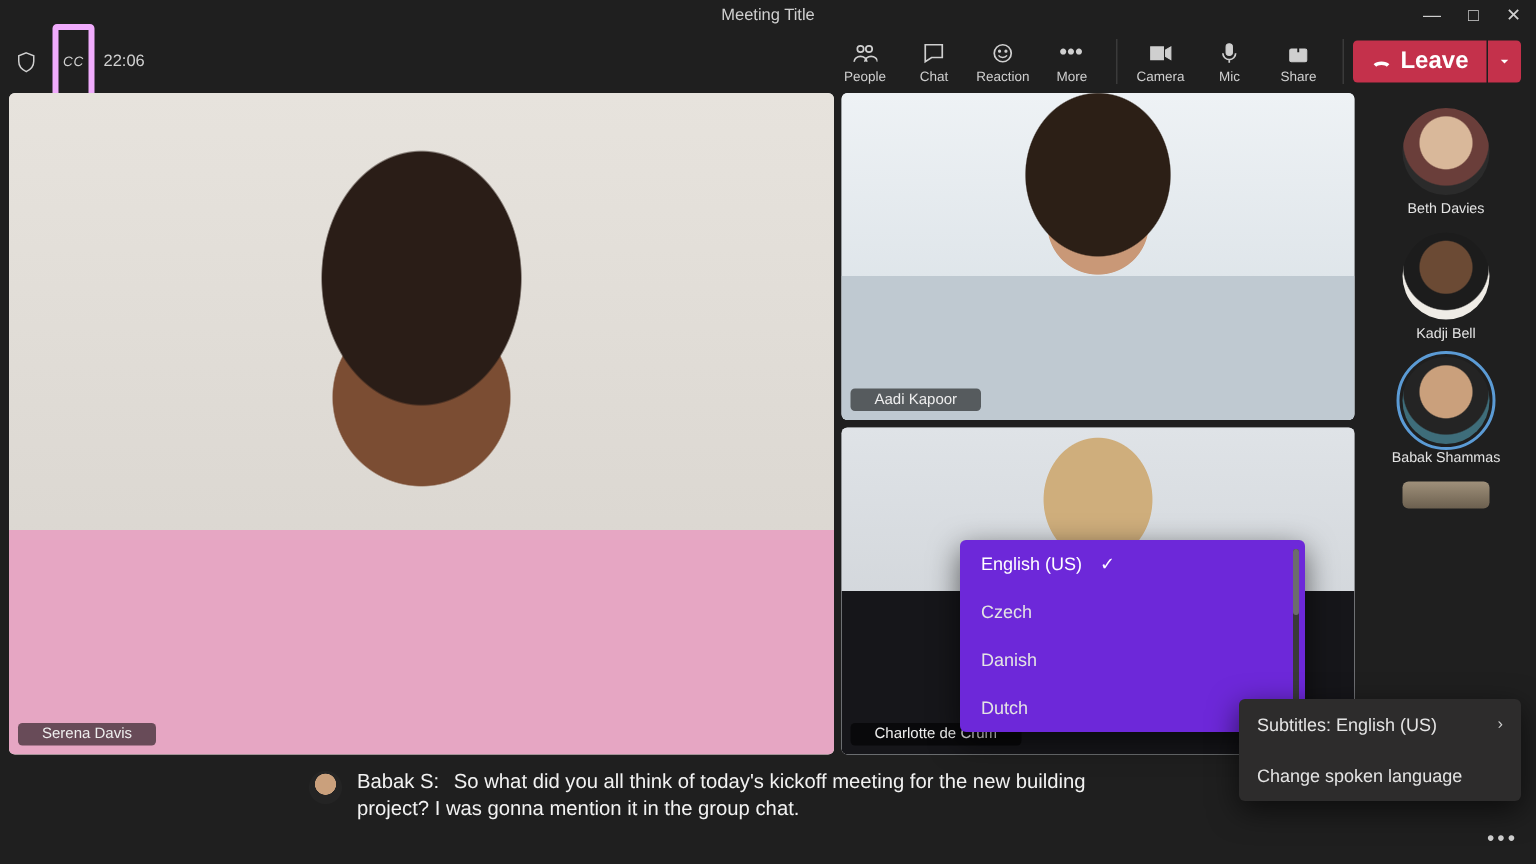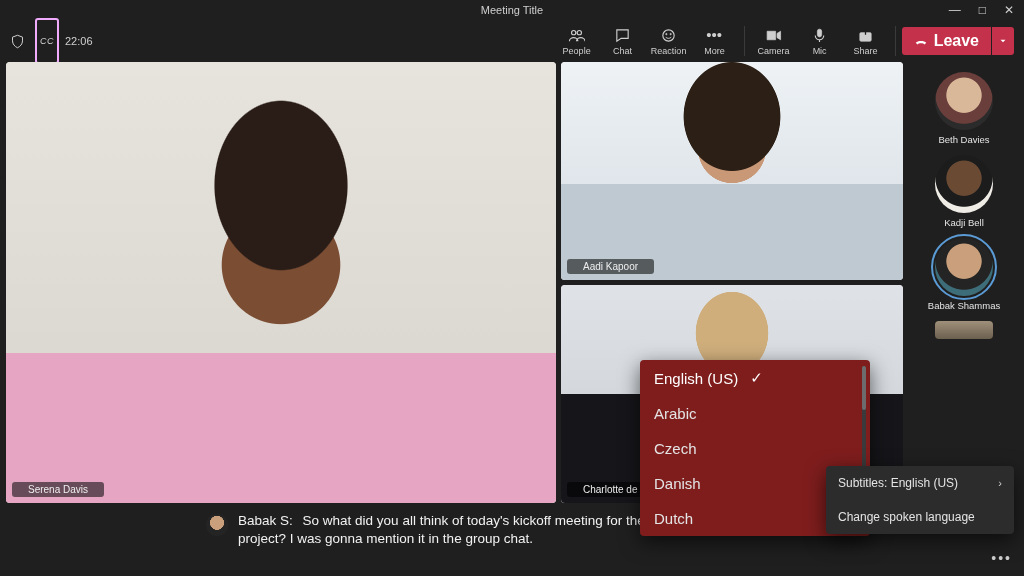--- a/index.html
+++ b/index.html
@@ -31,21 +31,21 @@
     display: flex; align-items: center;
     padding: 0 10px;
     gap: 8px;
   }
   .toolbar-left { display: flex; align-items: center; gap: 10px; }
   .toolbar-timer {
     display: flex; align-items: center; gap: 6px;
     font-size: 11px; color: #d0d0d0;
   }
   .cc-badge {
-    border: 2px solid #f0abfc; border-radius: 3px;
+    border: 4px solid #f0abfc; border-radius: 3px;
     font-size: 9px; padding: 16px 3px; letter-spacing: 0.5px; font-style: italic;
   }
   .toolbar-right {
     margin-left: auto;
     display: flex; align-items: stretch; gap: 0;
     height: 100%;
   }
   .tool-btn {
     display: flex; flex-direction: column; align-items: center; justify-content: center;
     width: 46px; font-size: 9px; color: #cfcfcf; gap: 2px;
@@ -163,24 +163,24 @@
   .caption-more {
     position:absolute; right:12px; bottom:10px;
     color:#cfcfcf; font-size:14px; letter-spacing:2px; cursor:pointer;
   }
 
   
   .lang-pop {
     position: absolute;
     left: 640px; top: 360px;
     width: 230px;
-    background: #7f1d1d;
+    background: #6d28d9;
     border-radius: 4px;
     box-shadow: 0 6px 20px rgba(0,0,0,0.6);
-    font-size: 15px;
+    font-size: 12px;
     z-index: 50;
     display:flex; flex-direction:column;
   }
   .lang-pop .row {
     padding: 9px 14px; color: #e4e4e4; cursor:pointer;
     display:flex; align-items:center; gap:8px;
   }
   .lang-pop .row.sel { color:#fff; }
   .lang-pop .row .check { margin-left:4px; }
   .lang-scroll {
@@ -339,23 +339,20 @@
     </div>
   </div>
 </div>
 
 <div class="lang-pop">
   <div class="row sel">
     <span>English (US)</span>
     <span class="check">✓</span>
   </div>
   <div class="row">
-      <span>Arabic</span>
-    </div>
-  <div class="row">
       <span>Czech</span>
     </div>
   <div class="row">
       <span>Danish</span>
     </div>
   <div class="row">
       <span>Dutch</span>
     </div>
   <div class="lang-scroll"></div>
 </div>

